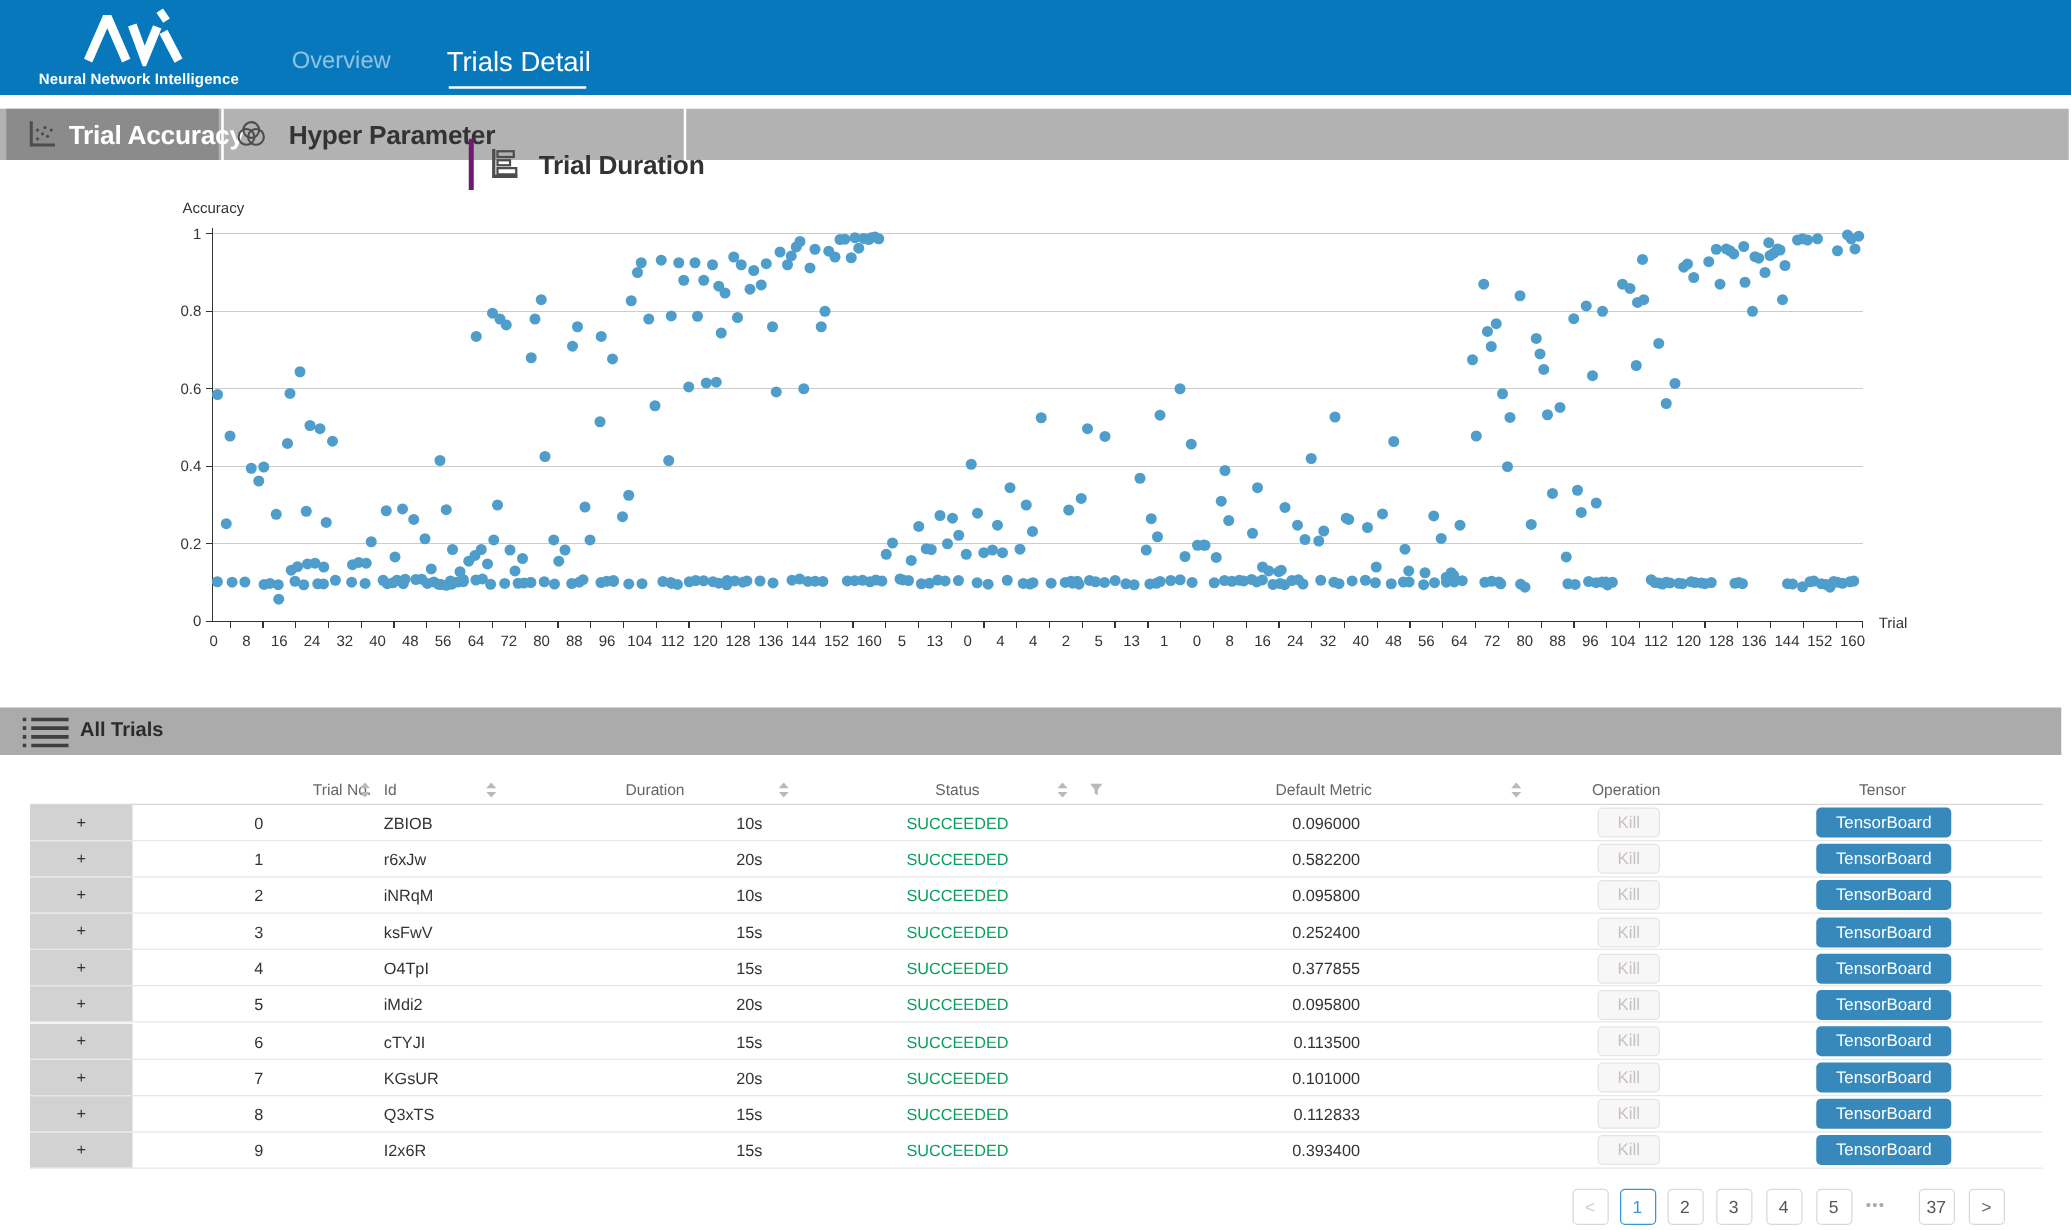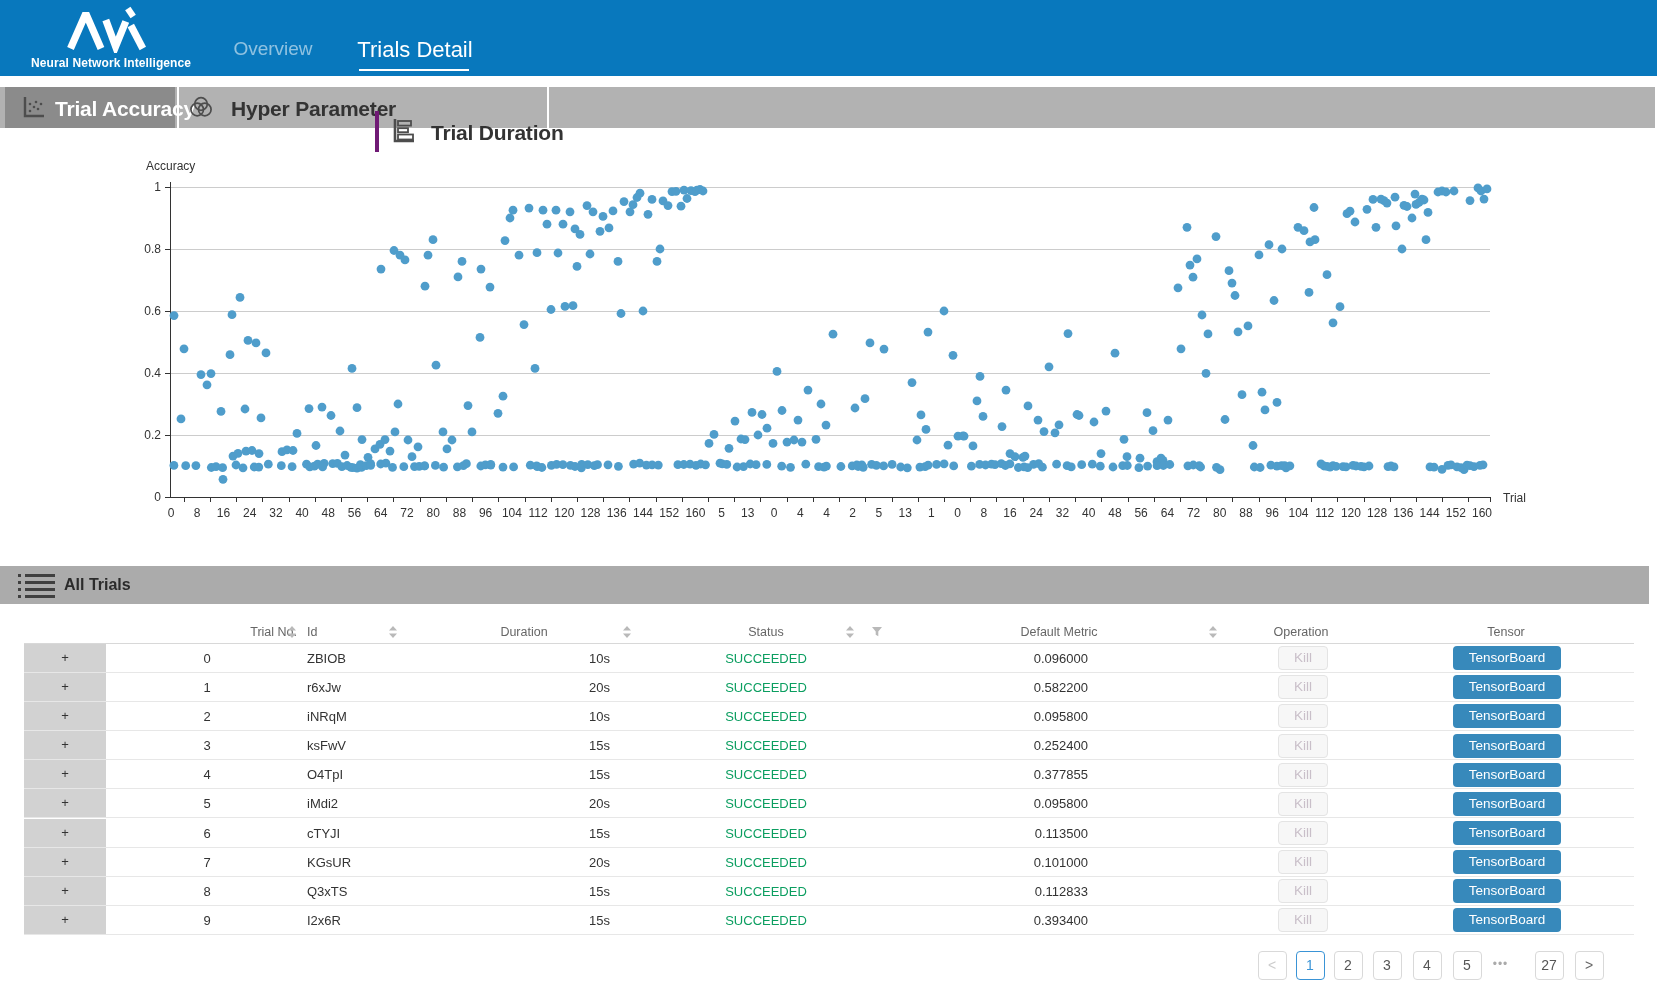--- a/index.html
+++ b/index.html
@@ -786,13 +786,13 @@
     <div class="killbtn">Kill</div>
     <div class="tbbtn">TensorBoard</div>
   </div>
 <div class="pgbtn dis" style="left:1257.5px">&lt;</div>
 <div class="pgbtn act" style="left:1295.5px">1</div>
 <div class="pgbtn " style="left:1333.5px">2</div>
 <div class="pgbtn " style="left:1372.5px">3</div>
 <div class="pgbtn " style="left:1412.5px">4</div>
 <div class="pgbtn " style="left:1452.5px">5</div>
 <div class="pgdots" style="left:1486px">•••</div>
-<div class="pgbtn " style="left:1534.5px">27</div>
+<div class="pgbtn " style="left:1534.5px">37</div>
 <div class="pgbtn nav" style="left:1574.5px">&gt;</div>
 </body></html>

